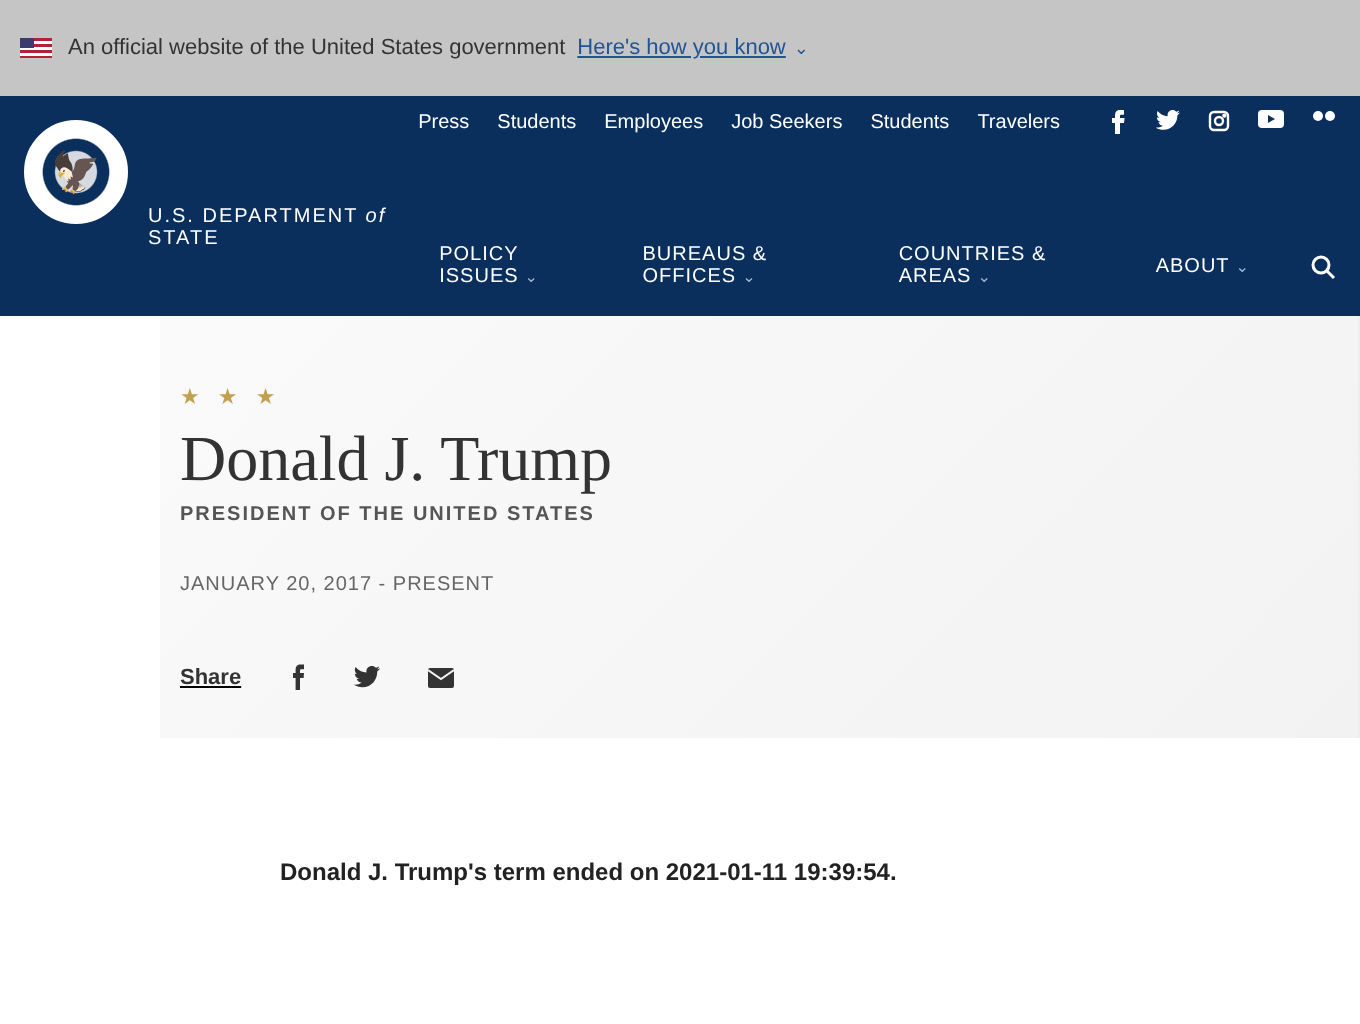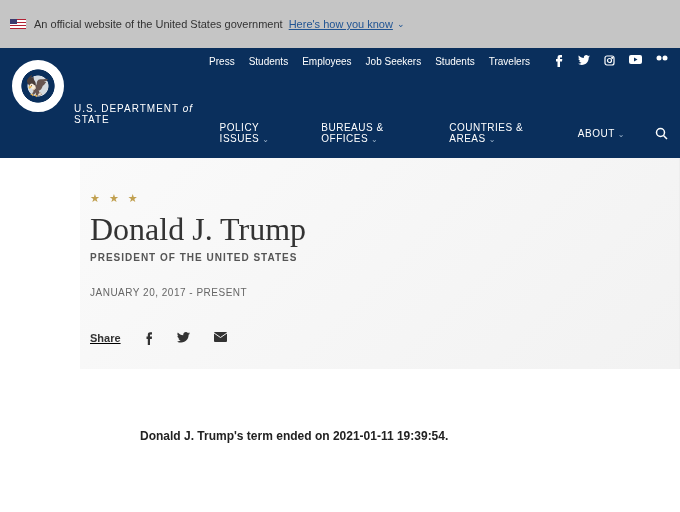--- a/index.html
+++ b/index.html
@@ -21,21 +21,21 @@
 .main-nav { margin-left: auto; display: flex; gap: 20px; align-items: center; margin-top: 38px; }
 .main-nav a { color: #fff; font-size: 10px; text-decoration: none; letter-spacing: 0.5px; }
 .nav-chevron { font-size: 8px; margin-left: 3px; color: #9db4cc; }
 .search-icon { color: #fff; margin-left: 10px; cursor: pointer; }
 .content-wrap { padding: 0 0 0 80px; }
 .bio-header { background: linear-gradient(135deg, #fafafa 0%, #f2f2f2 100%); padding: 34px 40px 24px 10px; position: relative; border-right: 1px solid #eee; }
 .stars { color: #c1a050; font-size: 11px; letter-spacing: 3px; margin-bottom: 6px; }
 .bio-name { font-family: Georgia, serif; font-size: 32px; color: #333; font-weight: 400; margin-bottom: 4px; }
 .bio-title { font-size: 10px; letter-spacing: 1px; color: #555; font-weight: 700; }
 .term { font-size: 10px; color: #666; margin-top: 24px; letter-spacing: 0.5px; }
-.share-row { display: flex; align-items: flex-start; gap: 24px; margin-top: 34px; font-size: 11px; text-decoration: underline; }
+.share-row { display: flex; align-items: center; gap: 24px; margin-top: 34px; font-size: 11px; text-decoration: underline; }
 .share-label { font-weight: 700; color: #333; }
 .share-row span.icon { color: #333; cursor: pointer; font-size: 12px; }
 .body-text { padding: 60px 60px 40px 60px; font-size: 12px; font-weight: 700; color: #222; }
 .tags-section { margin: 0 10px 20px 10px; border-top: 1px solid #ddd; border-bottom: 1px solid #ddd; padding: 14px 0; display: flex; align-items: center; gap: 40px; }
 .tags-label { font-size: 10px; color: #777; letter-spacing: 1px; }
 .tag-pill { border: 1px solid #bbb; border-radius: 14px; padding: 5px 12px; font-size: 10px; color: #336; cursor: pointer; }
 svg { display: block; }
 </style>
 </head>
 <body>

